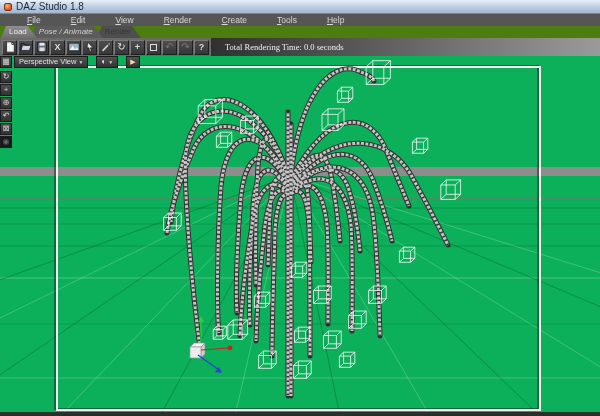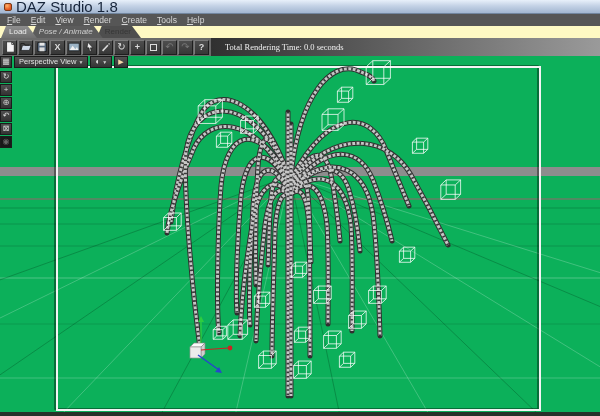--- a/index.html
+++ b/index.html
@@ -6,29 +6,29 @@
   *{box-sizing:border-box;font-family:"Liberation Sans",sans-serif;}
   .window{position:relative;width:600px;height:416px;overflow:hidden;background:#6b6b6b;}
 
   
   .titlebar{height:14px;display:flex;align-items:center;gap:4px;padding:0 4px;
     background:linear-gradient(#e8f0fa 0%,#c4d2e6 45%,#a2b6d0 100%);
     border-bottom:1px solid #72869f;}
   .titlebar .app-icon{width:8px;height:8px;border-radius:2px;
     background:radial-gradient(circle at 35% 30%,#ffb36b,#e2541e 70%);
     border:1px solid #7a3a16;flex:0 0 auto;}
-  .titlebar .title{font-size:15px;color:#16243a;line-height:13px;}
+  .titlebar .title{font-size:10px;color:#16243a;line-height:13px;}
 
   
   .menubar{height:12px;background:#565656;display:flex;align-items:center;padding-left:2px;}
-  .menu-item{font-size:8.5px;color:#d8d8d8;padding:4px 5px;line-height:12px;cursor:default;}
+  .menu-item{font-size:8.5px;color:#d8d8d8;padding:4px 5px;line-height:12px;cursor:default;margin-left:20px;}
   .menu-item u{text-decoration:underline;}
 
   
-  .tabrow{height:12px;background:#fef9c3;display:flex;align-items:flex-end;padding-left:1px;}
+  .tabrow{height:12px;background:#4d7c0f;display:flex;align-items:flex-end;padding-left:1px;}
   .tab{height:12px;font-size:8px;line-height:12px;text-align:center;
     clip-path:polygon(5px 0,calc(100% - 9px) 0,100% 100%,0 100%);
     padding:0 10px 0 8px;margin-right:-6px;}
   .tab.active{background:linear-gradient(#8e8e8e,#6f6f6f);color:#ececec;z-index:3;position:relative;}
   .tab.normal{background:#5c5c5c;color:#cfcfcf;z-index:2;position:relative;font-style:italic;}
   .tab.dimmed{background:#4e4e4e;color:#363636;z-index:1;position:relative;}
 
   
   .toolbar{height:18px;display:flex;align-items:stretch;background:#6a6a6a;}
   .tool-buttons{display:flex;gap:1px;padding:1px 2px;align-items:center;}
@@ -40,21 +40,21 @@
   .tbtn .glyph.small{font-size:9px;font-weight:bold;}
   .tbtn .dim{color:#777;}
   .tbtn .scale-box{width:7px;height:7px;border:1.4px solid #ddd;display:block;}
   .statusbar{flex:1;background:linear-gradient(to right,#303030,#9a9a9a);
     font-size:8.5px;color:#f0f0f0;line-height:18px;padding-left:14px;white-space:nowrap;font-family:Liberation Serif, serif;}
 
   
   .viewport{position:absolute;left:0;top:56px;width:600px;height:360px;background:#0cb05a;}
   .viewport svg{position:absolute;left:0;top:0;}
 
-  .vp-controls{position:absolute;left:14px;top:0;display:flex;gap:2px;z-index:5;}
+  .vp-controls{position:absolute;left:14px;top:0;display:flex;gap:8px;z-index:5;}
   .vpbtn{height:12px;display:flex;align-items:center;gap:2px;padding:0 4px;
     background:linear-gradient(#525252,#343434);border:1px solid #1c1c1c;color:#e2e2e2;
     font-size:7.5px;line-height:12px;white-space:nowrap;}
   .vpbtn .arrow{font-size:5px;color:#cfcfcf;}
   .vpbtn .orb{font-size:8px;color:#e8e8e8;}
   .vpbtn.play{color:#f5d9a8;font-size:7px;padding:0 3px;}
 
   .side-toolbar{position:absolute;left:0;top:0;display:flex;flex-direction:column;gap:1px;z-index:5;}
   .sbtn{width:12px;height:12px;display:flex;align-items:center;justify-content:center;
     background:linear-gradient(#4e4e4e,#333);border:1px solid #1c1c1c;color:#d8d8d8;font-size:8px;line-height:1;}

